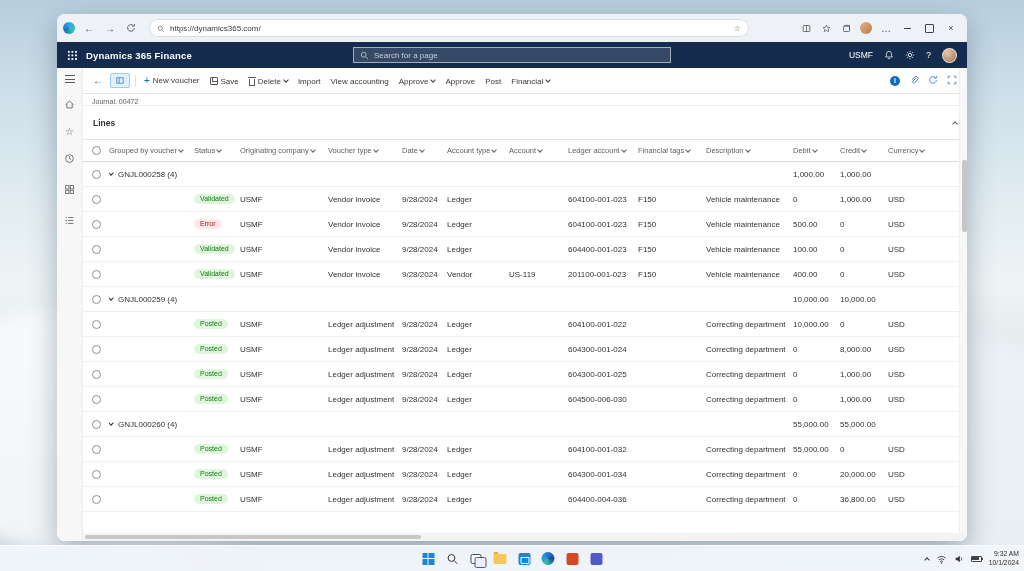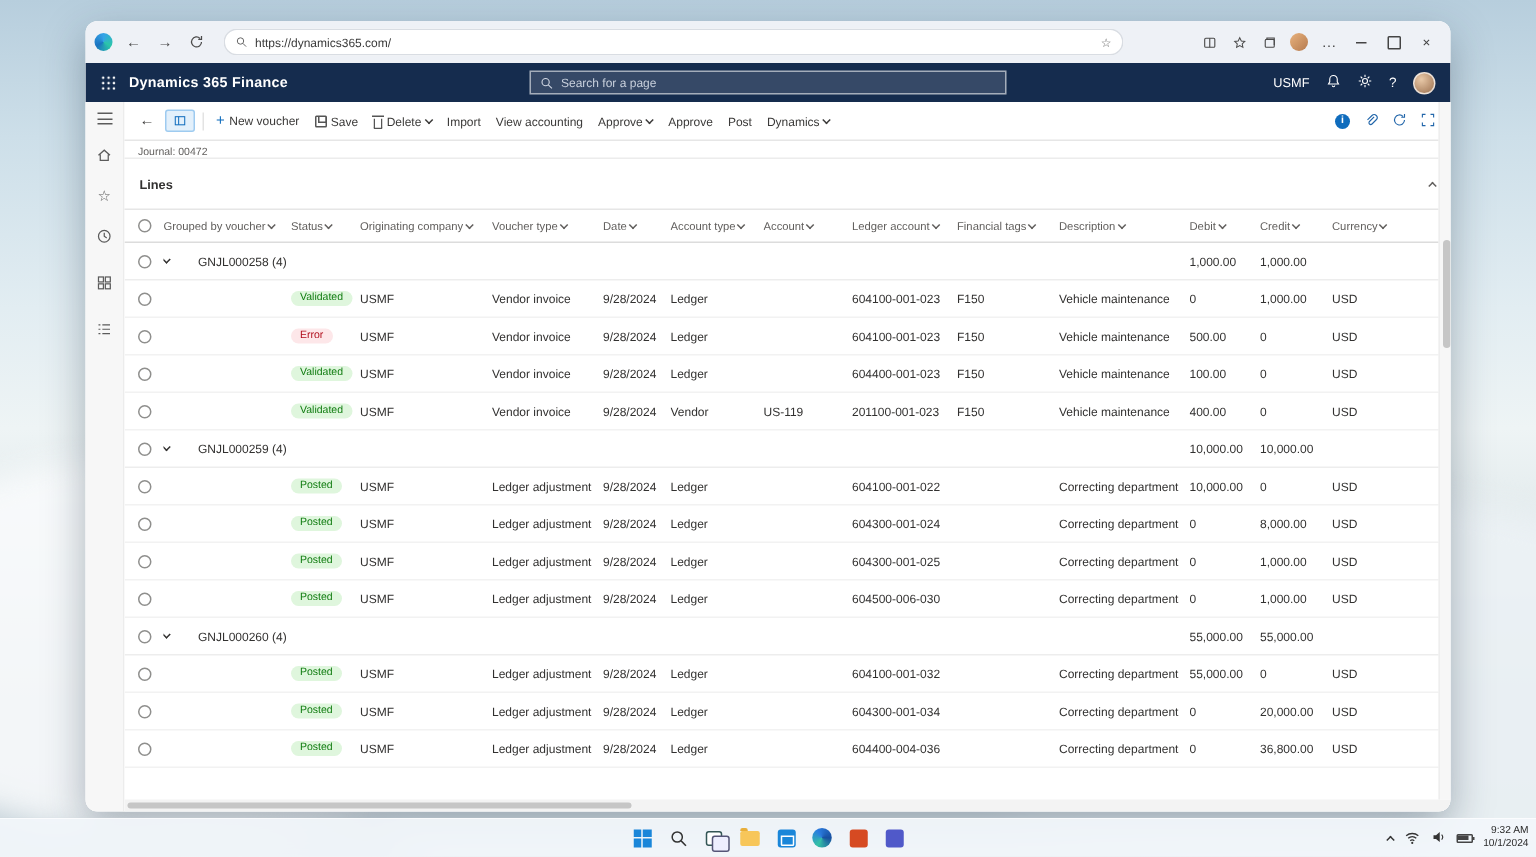--- a/index.html
+++ b/index.html
@@ -78,21 +78,21 @@
   
   .grid { flex:1; min-height:0; overflow:hidden; display:flex; flex-direction:column; }
   .trow { display:grid; grid-template-columns:26px 85px 46px 88px 74px 45px 62px 59px 70px 68px 87px 47px 48px minmax(30px,1fr); align-items:center; flex:none; }
   .thead { height:22px; border-bottom:1px solid #dcdcdc; color:#605e5c;text-align:right; }
   .hcell { display:flex; align-items:center; gap:2px; font-size:7.5px; overflow:hidden; white-space:nowrap; padding-right:3px; color:#605e5c; }
   .cell { font-size:8px; color:#323130; display:flex; align-items:center; overflow:hidden; white-space:nowrap; padding-right:4px; height:100%; }
   .csel { justify-content:center; padding-right:0; }
   .radio { width:9px; height:9px; border:1px solid #8f8f8d; border-radius:50%; background:#fff; flex:none; }
   .datarow, .grouprow { height:25px; border-bottom:1px solid #f2f2f2; }
   .grouprow { border-bottom:1px solid #ededed; }
-  .vcell { gap:19px; }
+  .vcell { gap:5px; }
   .chev { width:4px; height:4px; border-right:1px solid currentColor; border-bottom:1px solid currentColor; display:inline-block; flex:none; }
   .chev.down { transform:rotate(45deg); margin-top:-2px; }
   .chev.up { transform:rotate(-135deg); margin-top:2px; }
   .titlechev { width:6px; height:6px; border-right:1.4px solid #444; border-bottom:1.4px solid #444; transform:rotate(45deg); margin-top:-3px; }
   .badge { font-size:7px; padding:1px 6px 1.5px; border-radius:8px; line-height:1.15; }
   .badge.success { background:#dff6dd; color:#107c10; }
   .badge.error { background:#fde7e9; color:#b10e1c; }
 
   .hscroll { margin-top:auto; height:8px; flex:none; background:#f3f3f3; position:relative; }
   .hscroll .thumb { position:absolute; left:2px; top:2px; width:38%; height:4px; background:#c6c6c6; border-radius:2px; }
@@ -275,21 +275,21 @@
                 <span>Approve</span>
                 <span class="chev down"></span>
               </div>
               <div class="apbtn">
                 <span>Approve</span>
               </div>
               <div class="apbtn">
                 <span>Post</span>
               </div>
               <div class="apbtn">
-                <span>Dynamics</span>
+                <span>Financial</span>
                 <span class="chev down"></span>
               </div>
             </div>
           <div class="apright">
             <span class="infoicon">i</span>
             <span>
               <svg width="10" height="10" viewBox="0 0 12 12">
                   <path d="M8.5 3.5L4.8 7.2a1.4 1.4 0 0 0 2 2l3.4-3.4a2.4 2.4 0 0 0-3.4-3.4L3.2 5.9" fill="none" stroke="#2266aa" stroke-width="0.9"></path>
                 </svg>
             </span>

